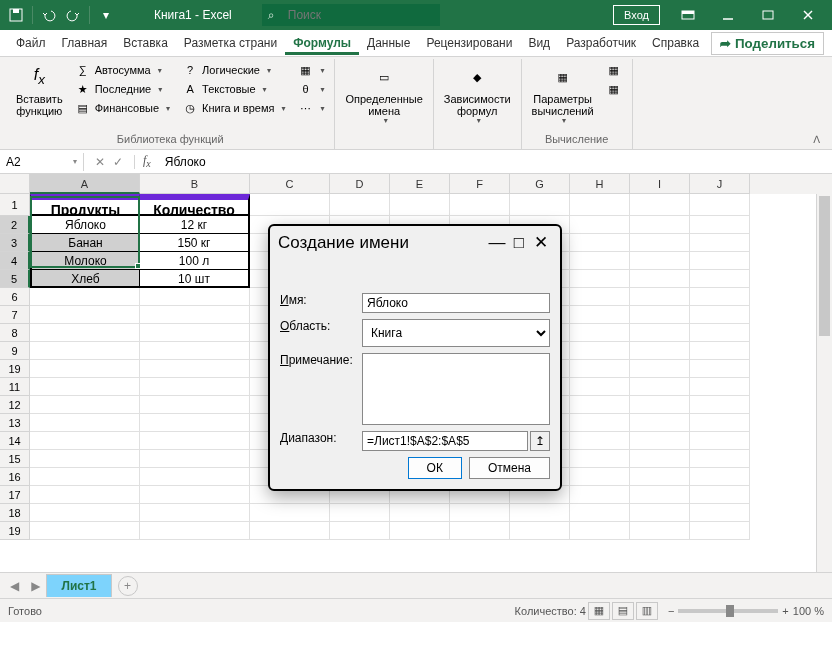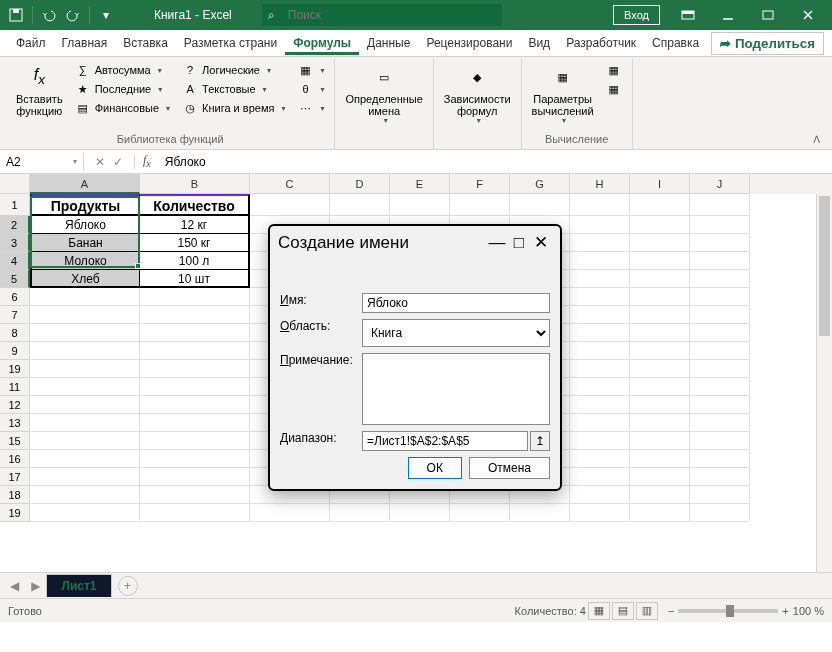--- a/index.html
+++ b/index.html
@@ -3,21 +3,21 @@
 <meta charset="utf-8">
 <style>
 * { margin: 0; padding: 0; box-sizing: border-box; }
 body { font-family: "Segoe UI", Arial, sans-serif; font-size: 12px; background: #fff; width: 832px; height: 652px; overflow: hidden; position: relative; }
 .titlebar { background: #217346; color: #fff; height: 30px; display: flex; align-items: center; padding: 0 4px; }
 .titlebar .qa { display: flex; gap: 0; align-items: center; }
 .titlebar .qa .qbtn { width: 24px; height: 24px; display: flex; align-items: center; justify-content: center; color: #fff; cursor: pointer; }
 .titlebar .qa .sep { width:1px; height:18px; background:#4a8a65; margin:0 4px;}
 .titlebar .title { margin-left: 36px; font-size: 12px; }
 .titlebar .searchwrap { margin-left: 30px; }
-.titlebar .search { background: #106a3e; border: none; color: #c9e1d3; padding: 3px 8px 3px 26px; width: 240px; height:22px; font-size:12px; }
+.titlebar .search { background: #106a3e; border: none; color: #c9e1d3; padding: 3px 8px 3px 26px; width: 178px; height:22px; font-size:12px; }
 .titlebar .searchwrap { position: relative; }
 .titlebar .searchwrap .mag { position: absolute; left: 6px; top: 4px; color: #c9e1d3; }
 .titlebar .spacer { flex: 1; }
 .titlebar .userlogin { background: #217346; border: 1px solid #fff; color: #fff; padding: 3px 10px; font-size: 11px; margin-right: 8px; }
 .titlebar .winbtn { width: 40px; height: 30px; display: flex; align-items: center; justify-content: center; color: #fff; cursor: pointer; }
 .tabs { background: #fff; border-bottom: 1px solid #d4d4d4; display: flex; align-items: center; height: 27px; padding-left: 8px; }
 .tabs .tab { padding: 4px 8px; font-size: 12px; color: #333; cursor: pointer; }
 .tabs .tab.active { color: #217346; border-bottom: 3px solid #217346; font-weight: 600; padding-bottom: 2px; }
 .tabs .share { margin-left: auto; margin-right: 8px; color: #217346; background: #fff; border: 1px solid #c8c8c8; padding: 3px 8px; display: flex; align-items: center; gap: 4px; font-weight:600;}
 .ribbon { background: #f3f2f1; border-bottom: 1px solid #d4d4d4; height: 93px; display: flex; padding: 2px 6px 0 6px; }
@@ -42,41 +42,41 @@
 .grid-area { position: relative; height: 398px; overflow: hidden; display:flex; flex-direction:column;}
 .colheaders { display: flex; height: 20px; background: #f3f2f1; }
 .selectall { width: 30px; border-right: 1px solid #d4d4d4; border-bottom: 1px solid #d4d4d4; background:#f3f2f1;}
 .colhead { border-right: 1px solid #d4d4d4; border-bottom: 1px solid #d4d4d4; text-align: center; font-size: 11px; line-height: 20px; color: #333; background: #f3f2f1;}
 .colhead.sel { background:#d2d2d2; border-bottom: 2px solid #217346;}
 .gridbody { flex:1; overflow:hidden; position:relative;}
 .row { display: flex; height: 18px; }
 .rowhead { width: 30px; border-right: 1px solid #d4d4d4; border-bottom: 1px solid #d4d4d4; background: #f3f2f1; text-align: center; font-size: 11px; line-height: 18px; }
 .rowhead.sel { background:#d2d2d2; border-right:2px solid #217346;}
 .cell { border-right: 1px solid #e0e0e0; border-bottom: 1px solid #e0e0e0; font-size: 12px; padding: 0 4px; line-height: 18px; text-align: center; overflow:hidden;}
-.row1 .cell.cA, .row1 .cell.cB { border-top: 2px solid #6d28d9; border-bottom: 2px solid #000; font-weight: bold; font-size:14px; height:22px; line-height:20px;}
+.row1 .cell.cA, .row1 .cell.cB { border-top: 6px solid #6d28d9; border-bottom: 2px solid #000; font-weight: bold; font-size:14px; height:22px; line-height:20px;}
 .row1 { height:22px;}
 .row1 .rowhead{height:22px; line-height:22px;}
 .row1 .cell.cA { border-left: 2px solid #000; border-right: 1px solid #000;}
 .row1 .cell.cB { border-right: 2px solid #000;}
 .datarow .cell.cA,.datarow .cell.cB { border-right:1px solid #000; border-bottom:1px solid #000;}
 .datarow .cell.cA { border-left:2px solid #000;}
 .datarow .cell.cB { border-right:2px solid #000;}
 .datarow.last .cell.cA,.datarow.last .cell.cB{border-bottom:2px solid #000;}
 .selrange .cell.cA { background: #d0d0d0; }
 .selrange.first .cell.cA { background:#fff;}
 .cell.cA{width:110px;} .cell.cB{width:110px;} .cell.cC{width:80px;} .cell.cD{width:60px;} .cell.cE{width:60px;}
 .cell.cF{width:60px;} .cell.cG{width:60px;} .cell.cH{width:60px;} .cell.cI{width:60px;} .cell.cJ{width:60px;}
 .colhead.cA{width:110px;} .colhead.cB{width:110px;} .colhead.cC{width:80px;} .colhead.cD,.colhead.cE,.colhead.cF,.colhead.cG,.colhead.cH,.colhead.cI,.colhead.cJ,.colhead.cK{width:60px;}
 .marquee { position:absolute; border:2px solid #217346; pointer-events:none; left:30px; top:22px; width:110px; height:72px;}
 .marquee .handle{position:absolute; right:-3px; bottom:-3px; width:6px; height:6px; background:#217346; border:1px solid #fff;}
 .vscrollbar { position:absolute; right:0; top:20px; bottom:0; width:16px; background:#f3f2f1; border-left:1px solid #d4d4d4;}
 .vscrollbar .thumb{position:absolute; top:2px; left:2px; right:2px; height:140px; background:#c8c8c8;}
 .sheet-tabs { height: 26px; background: #f3f2f1; border-top: 1px solid #d4d4d4; display: flex; align-items: center; padding-left: 4px; }
 .sheet-tabs .nav { padding: 0 6px; color: #888; }
-.sheet-tabs .sheet { background: #0f172a; border: 1px solid #c8c8c8; border-bottom: none; padding: 4px 14px; font-size: 12px; font-weight: 600; color:#217346;}
+.sheet-tabs .sheet { background: #7dd3fc; border: 1px solid #c8c8c8; border-bottom: none; padding: 4px 14px; font-size: 12px; font-weight: 600; color:#217346;}
 .sheet-tabs .addsheet { margin-left: 6px; width: 20px; height: 20px; border: 1px solid #c8c8c8; border-radius: 50%; text-align: center; line-height: 18px; color: #888; }
 .statusbar { height: 24px; background: #f3f2f1; border-top: 1px solid #d4d4d4; display: flex; align-items: center; padding: 0 8px; font-size: 11px; color: #555; }
 .statusbar .spacer { flex: 1; }
 .statusbar .viewbtn{width:22px; height:18px; border:1px solid #c8c8c8; display:flex;align-items:center;justify-content:center;margin-left:2px;}
 .statusbar .zoom { display: flex; align-items: center; gap: 4px; margin-left: 10px; }
 .statusbar .slider { width: 100px; height: 4px; background: #c8c8c8; position: relative; }
 .statusbar .slider .th { position: absolute; left: 48px; top: -4px; width: 8px; height: 12px; background: #888; }
 .dialog { position: absolute; border: 2px solid #000; background: #f0f0f0; box-shadow: 0 6px 18px rgba(0,0,0,0.35); border-radius: 6px; left: 268px; top: 224px; width: 294px; }
 .dialog .dtitle { display: flex; align-items: center; padding: 6px 8px; font-size: 17px; }
 .dialog .dtitle .spacer { flex: 1; }
@@ -451,20 +451,33 @@
         <div class="cell cC"></div>
         <div class="cell cD"></div>
         <div class="cell cE"></div>
         <div class="cell cF"></div>
         <div class="cell cG"></div>
         <div class="cell cH"></div>
         <div class="cell cI"></div>
         <div class="cell cJ"></div>
       </div>
       <div class="row">
+        <div class="rowhead">14</div>
+        <div class="cell cA"></div>
+        <div class="cell cB"></div>
+        <div class="cell cC"></div>
+        <div class="cell cD"></div>
+        <div class="cell cE"></div>
+        <div class="cell cF"></div>
+        <div class="cell cG"></div>
+        <div class="cell cH"></div>
+        <div class="cell cI"></div>
+        <div class="cell cJ"></div>
+      </div>
+      <div class="row">
         <div class="rowhead">15</div>
         <div class="cell cA"></div>
         <div class="cell cB"></div>
         <div class="cell cC"></div>
         <div class="cell cD"></div>
         <div class="cell cE"></div>
         <div class="cell cF"></div>
         <div class="cell cG"></div>
         <div class="cell cH"></div>
         <div class="cell cI"></div>

